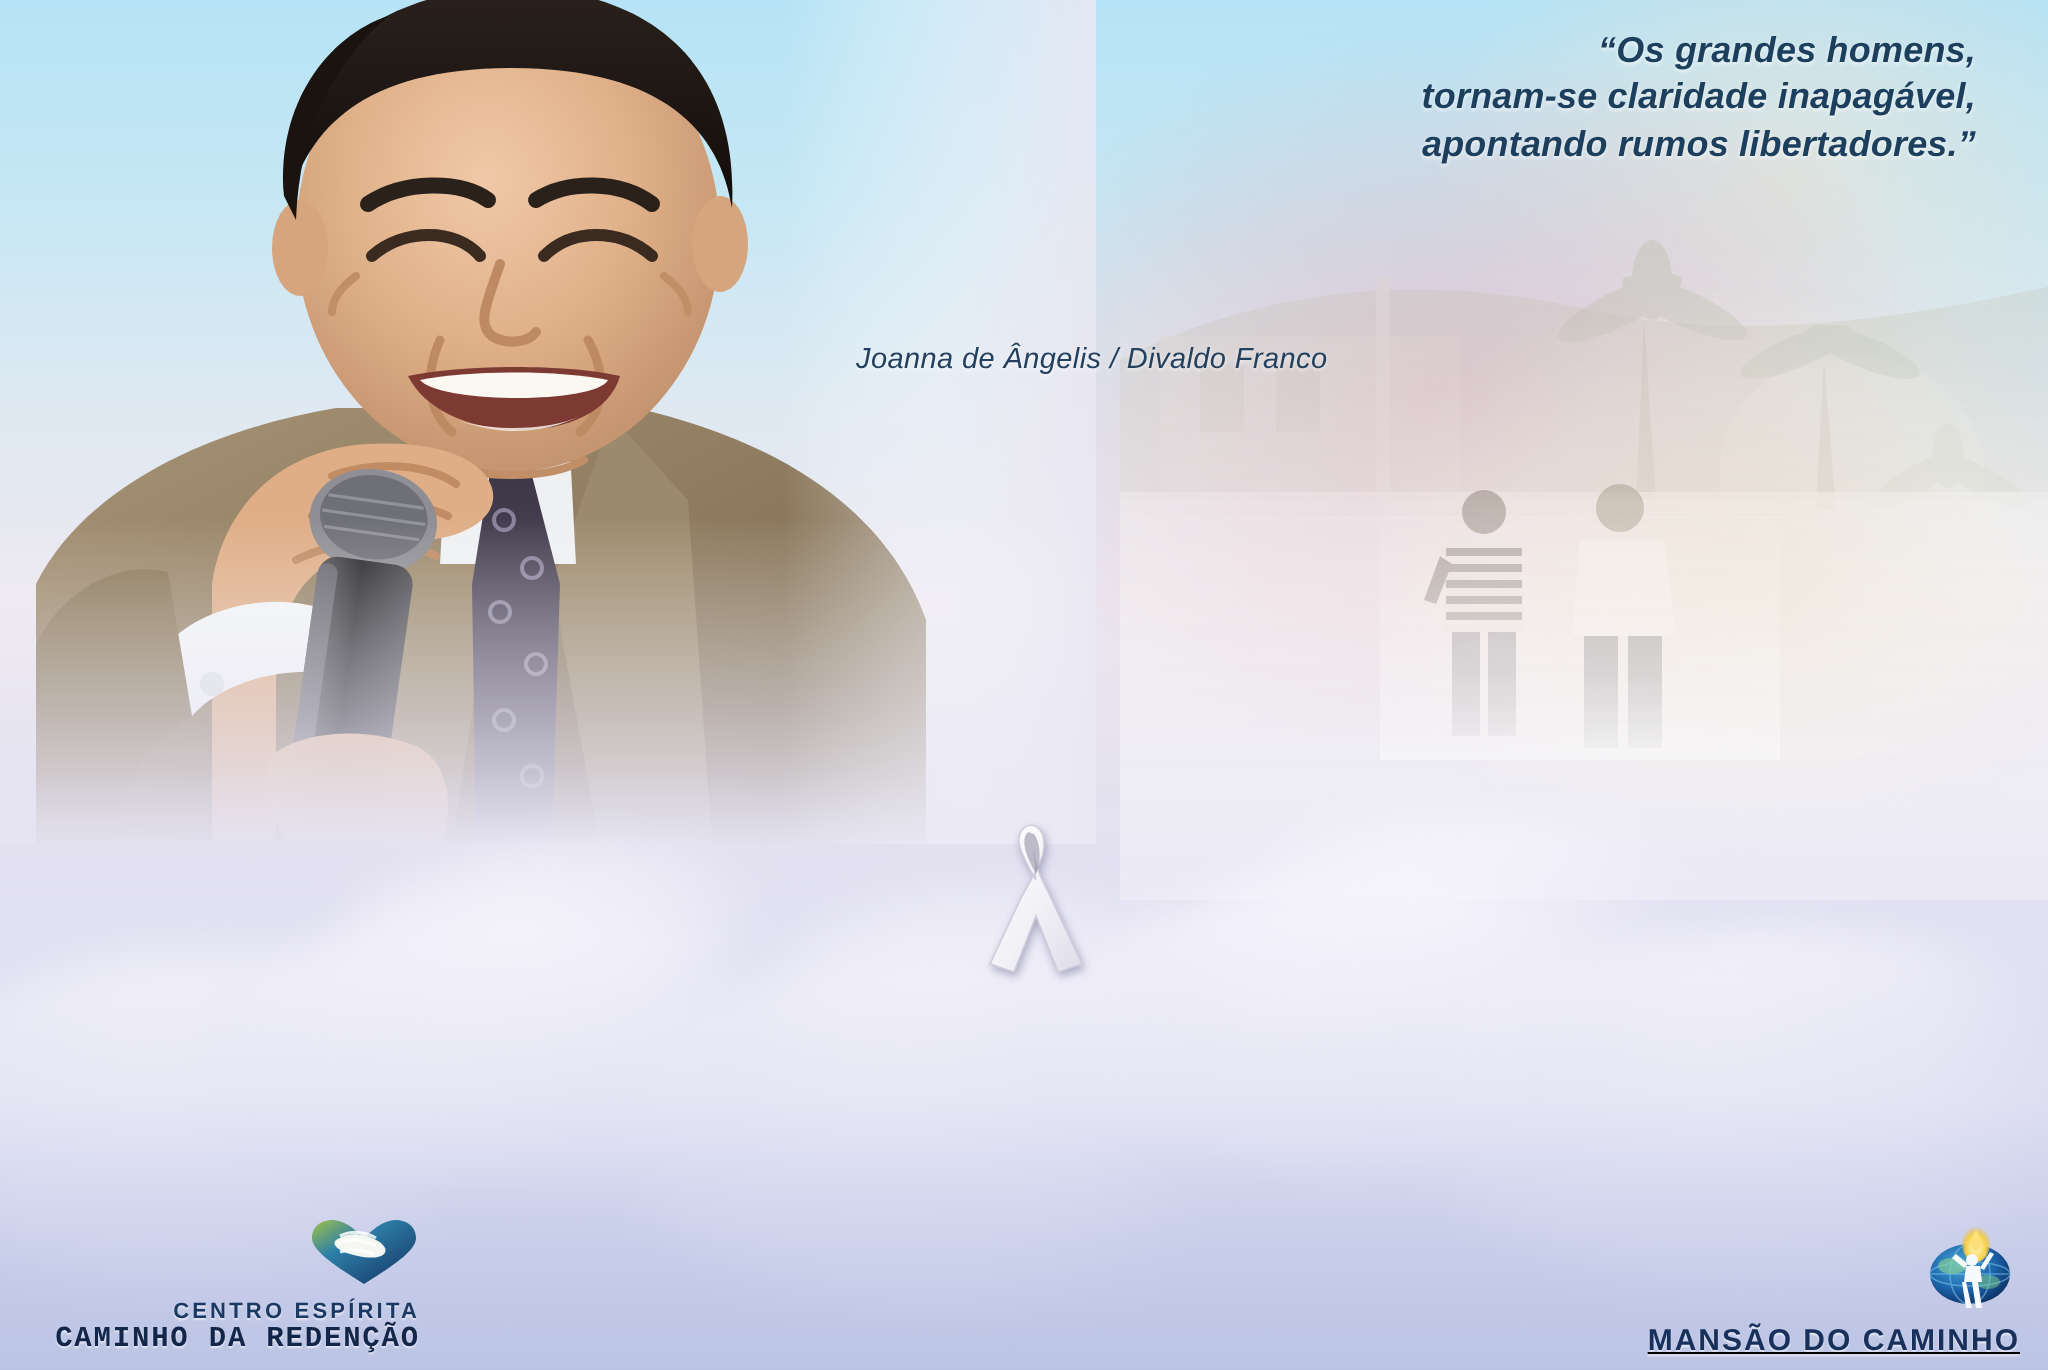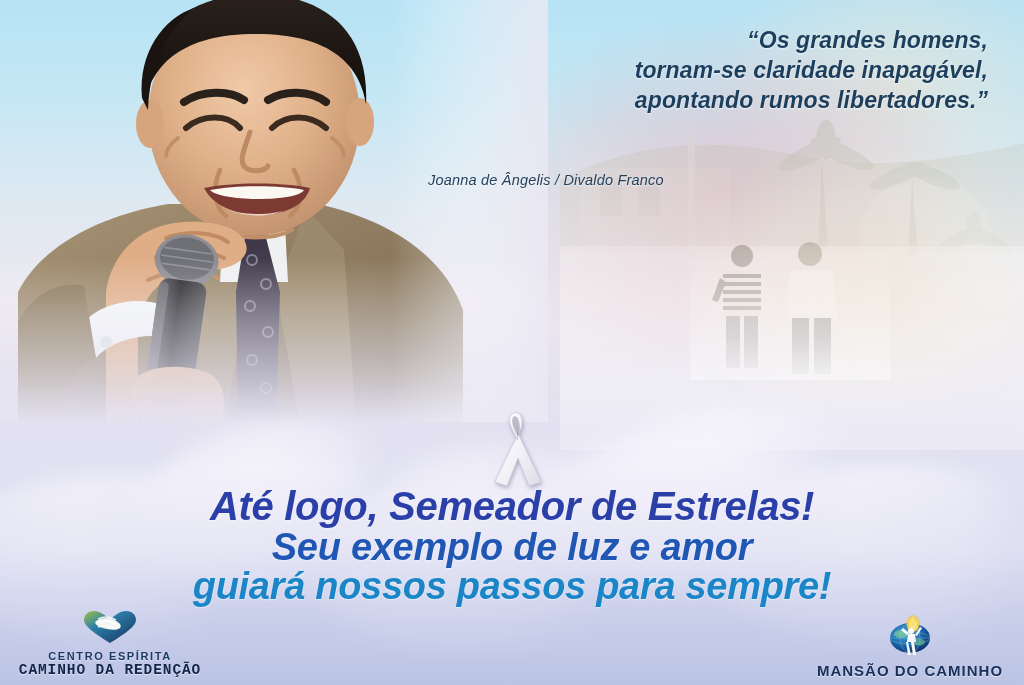--- a/index.html
+++ b/index.html
@@ -70,25 +70,25 @@
     background:linear-gradient(180deg,
       rgba(232,230,246,0) 0%,
       rgba(236,234,247,.55) 28%,
       rgba(226,226,243,.80) 55%,
       rgba(201,206,234,.88) 80%,
       rgba(188,196,228,.92) 100%);
   }
 
   
   .quote{
-    position:absolute; right:36px; top:26px; width:560px;
+    position:absolute; right:36px; top:14px; width:560px;
     text-align:right;
     color:#1d3f5e;
     font-style:italic; font-weight:bold;
-    font-size:23px; line-height:1.30;
+    font-size:18px; line-height:1.30;
     letter-spacing:.1px;
     text-shadow:0 1px 2px rgba(255,255,255,.75);
   }
   .quote .ln{ display:block; white-space:nowrap; }
   .quote-author{
     position:absolute; right:36px; top:172px; width:560px;
     text-align:left;
     color:#23415e; font-style:italic; font-weight:normal;
     font-size:14.5px; letter-spacing:.2px;
     text-shadow:0 1px 2px rgba(255,255,255,.7);
@@ -105,22 +105,22 @@
     text-align:center; font-style:italic; font-weight:bold;
     line-height:1.04; letter-spacing:-.3px;
     text-shadow:0 1px 2px rgba(255,255,255,.55);
   }
   .headline .hl{ display:block; white-space:nowrap; }
   .hl1{ font-size:40px; color:#2b3fa8; }
   .hl2{ font-size:38px; color:#2057b5; }
   .hl3{ font-size:38px; color:#1a86c8; }
 
   
-  .logo-left{ position:absolute; left:10px; bottom:6px; width:200px; text-align:center; }
-  .logo-right{ position:absolute; right:14px; bottom:6px; width:200px; text-align:center; }
+  .logo-left{ position:absolute; left:10px; bottom:6px; width:200px; text-align:right; }
+  .logo-right{ position:absolute; right:14px; bottom:6px; width:200px; text-align:right;text-decoration:underline; }
   .logo-mark{ display:block; margin:0 auto 2px; }
   .logo-l1{
     font-size:11px; font-weight:bold; color:#1b3a63;
     letter-spacing:1.6px; line-height:1.1;
     text-shadow:0 1px 1px rgba(255,255,255,.6);
   }
   .logo-l2{
     font-size:14.5px; font-weight:bold; color:#12264a;
     letter-spacing:.9px; line-height:1.15;
     text-shadow:0 1px 1px rgba(255,255,255,.6);
@@ -368,25 +368,20 @@
           <stop offset="0" stop-color="#ffffff"></stop>
           <stop offset="0.55" stop-color="#f2f1f6"></stop>
           <stop offset="1" stop-color="#dedce8"></stop>
         </linearGradient>
       </defs>
       <path d="M31,30 C24,18 20,10 24,5 C28,0 35,3 35,12 C35,20 30,27 24,38 L8,72 L20,76 L31,48 L42,76 L54,72 L38,38 C33,28 30,22 30,16" fill="url(#ribG)" stroke="#cfcddc" stroke-width="0.8"></path>
       <path d="M27,6 C23,10 26,18 31,27 C34,20 33,11 30,7 Z" fill="#8c8ba0" opacity=".55"></path>
     </svg>
   </div>
 
-  <div class="headline">
-    <span class="hl hl1">Até logo, Semeador de Estrelas!</span>
-    <span class="hl hl2">Seu exemplo de luz e amor</span>
-    <span class="hl hl3">guiará nossos passos para sempre!</span>
-  </div>
 
   <div class="logo-left">
     <span class="logo-mark">
       <svg width="56" height="34" viewBox="0 0 56 34" aria-hidden="true">
         <defs>
           <linearGradient id="heartG" x1="0" y1="0" x2="1" y2="1">
             <stop offset="0" stop-color="#9fc24a"></stop>
             <stop offset="0.35" stop-color="#2d7fa8"></stop>
             <stop offset="1" stop-color="#13315f"></stop>
           </linearGradient>

